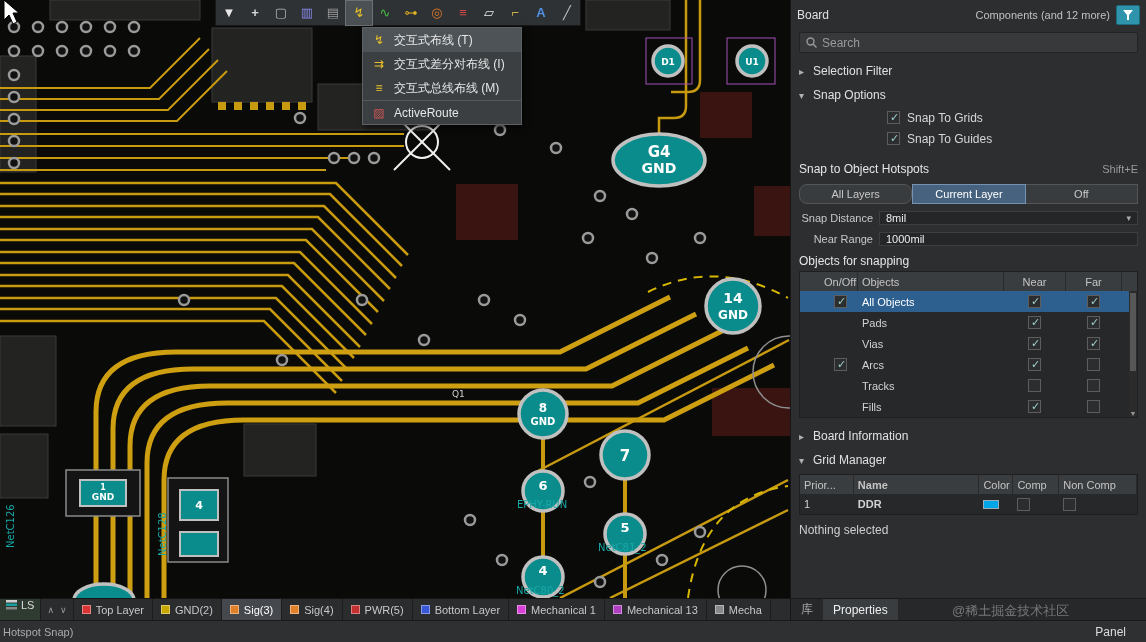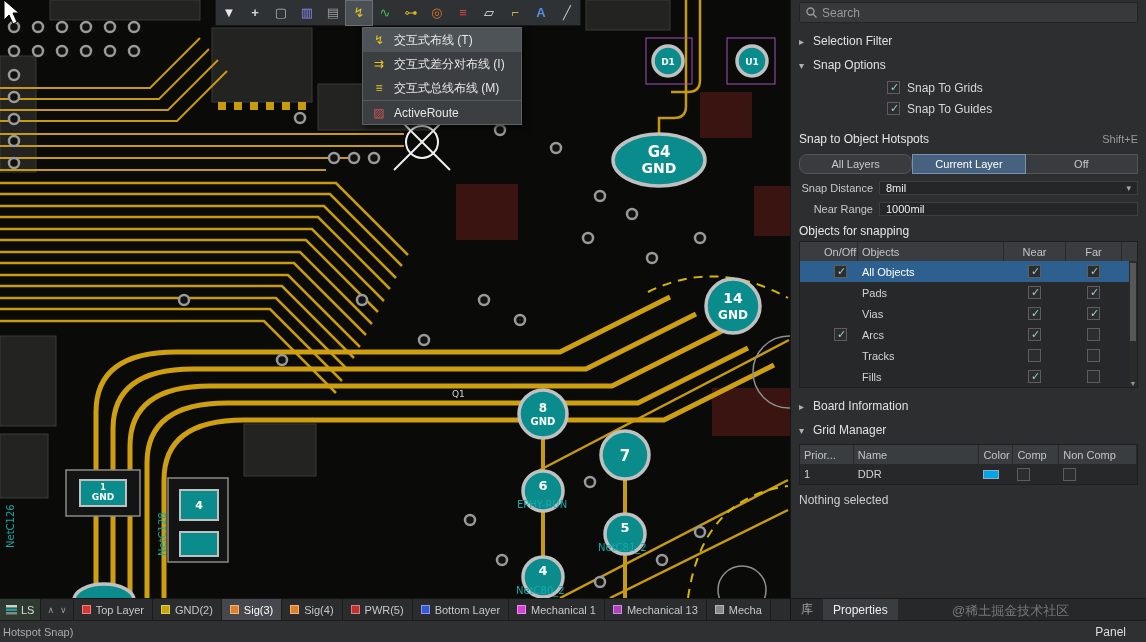--- a/index.html
+++ b/index.html
@@ -79,34 +79,34 @@
   .ot-row .c1 { display:flex; justify-content:center; }
   .ot-row .c2 { padding-left:4px; color:#d2d2d2; display:flex; align-items:center;}
   .ot-row.on .c2 { color:#fff; }
   .ot-row .c3,.ot-row .c4 { display:flex; justify-content:center; }
   .ot-scroll { position:absolute; right:0; top:19px; bottom:0; width:8px; background:#2b2b2b; }
   .ot-thumb { position:absolute; top:2px; left:1px; width:6px; height:78px; background:#575757; }
   .ot-down { position:absolute; bottom:0; left:0; width:8px; text-align:center; color:#999; font-size:7px; }
   .grid-table { margin:2px 8px 0; border:1px solid #1f1f1f; background:#26282a; }
   .gt-head { display:flex; height:19px; background:#3a3d3f; }
   .gt-head .g { border-right:1px solid #2a2a2a; color:#c4c4c4; font-size:11px; display:flex; align-items:center; padding:0 4px; }
-  .g.g1{width:54px;} .g.g2{width:126px;} .g.g3{width:34px;} .g.g4{width:46px;} .g.g5{width:78px;}
+  .g.g1{width:54px;} .g.g2{width:126px;font-weight:bold;} .g.g3{width:34px;} .g.g4{width:46px;} .g.g5{width:78px;}
   .gt-row { display:flex; height:20px; align-items:center; }
   .gt-row .g { font-size:11px; color:#d2d2d2; display:flex; align-items:center; padding:0 4px; }
   .swatch { width:16px; height:9px; border:1px solid #9ab; display:inline-block; }
   .nothing { padding:8px 8px 0; color:#cfcfcf; }
   .bp-tabs { position:absolute; left:0; bottom:0; right:0; height:22px; background:#26282a;
              border-top:1px solid #1a1a1a; display:flex; align-items:stretch; }
   .bp-tab { padding:0 10px; display:flex; align-items:center; font-size:12px; color:#a8a8a8; }
   .bp-tab.on { background:#3a3d40; color:#eee; }
 
   
   .layer-bar { position:absolute; left:0; top:598px; width:790px; height:22px; background:#2a2c2e;
                border-top:1px solid #151515; display:flex; align-items:stretch; overflow:hidden; }
-  .ls-chip { display:flex; align-items:center; gap:4px; padding:0 6px; background:#2f3a31;
+  .ls-chip { display:flex; align-items:flex-start; gap:4px; padding:0 6px; background:#2f3a31;
              border-right:1px solid #1c1c1c; color:#ddd; font-size:11px; }
   .ls-arrows { display:flex; align-items:center; gap:6px; padding:0 6px; color:#999; font-size:9px;
                border-right:1px solid #1c1c1c; }
   .layer-tab { display:flex; align-items:center; gap:5px; padding:0 8px; border-right:1px solid #1c1c1c;
                color:#c8c8c8; font-size:11px; white-space:nowrap; }
   .layer-tab.on { background:#45484c; color:#fff; }
   .sq { width:9px; height:9px; border:1px solid rgba(255,255,255,.4); display:inline-block; flex:none; }
 
   
   .status-bar { position:absolute; left:0; top:620px; width:1146px; height:22px; background:#2e3032;
@@ -347,20 +347,29 @@
         <span>ActiveRoute</span>
       </div>
     </div>
 
     <svg class="cursor" width="20" height="26">
       <path d="M4,0 L4,20 L9,15 L13,24 L17,22 L13,13 L19,13 Z" fill="#fff" stroke="#000" stroke-width="1"></path>
     </svg>
   </div>
 
   <div class="board-panel">
+    <div class="bp-header">
+      <span class="bp-title">Board</span>
+      <span class="bp-sub">Components (and 12 more)</span>
+      <span class="filter-btn">
+        <svg width="12" height="12">
+          <path d="M1,1 H11 L7,6 V11 H5 V6 Z" fill="#fff"></path>
+        </svg>
+      </span>
+    </div>
 
     <div class="bp-search">
       <svg width="11" height="11">
         <circle cx="4.5" cy="4.5" r="3.5" fill="none" stroke="#999" stroke-width="1.4"></circle>
         <line x1="7" y1="7" x2="10.5" y2="10.5" stroke="#999" stroke-width="1.4"></line>
       </svg>
       <input type="text" placeholder="Search" style="">
     </div>
 
     <div class="collapse-row">

